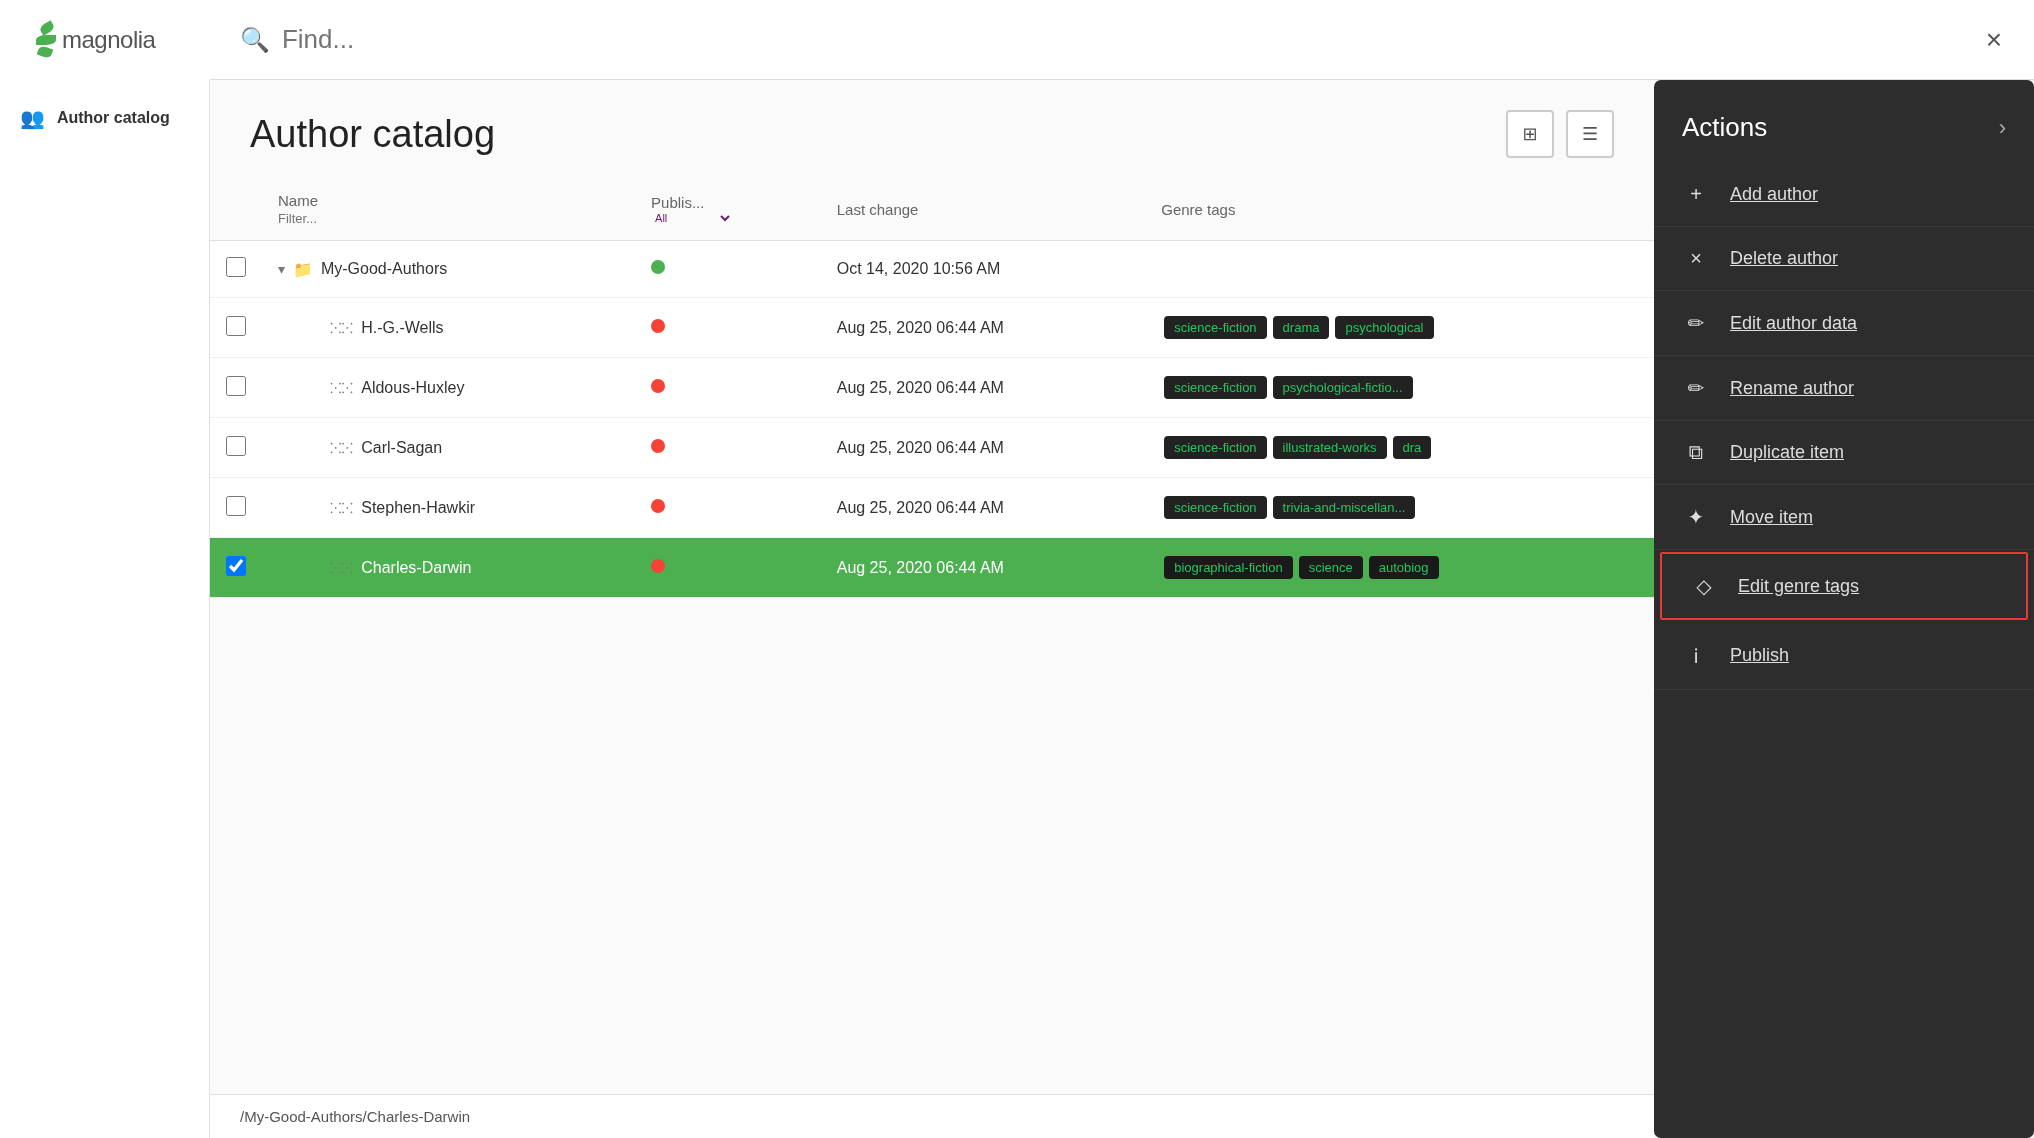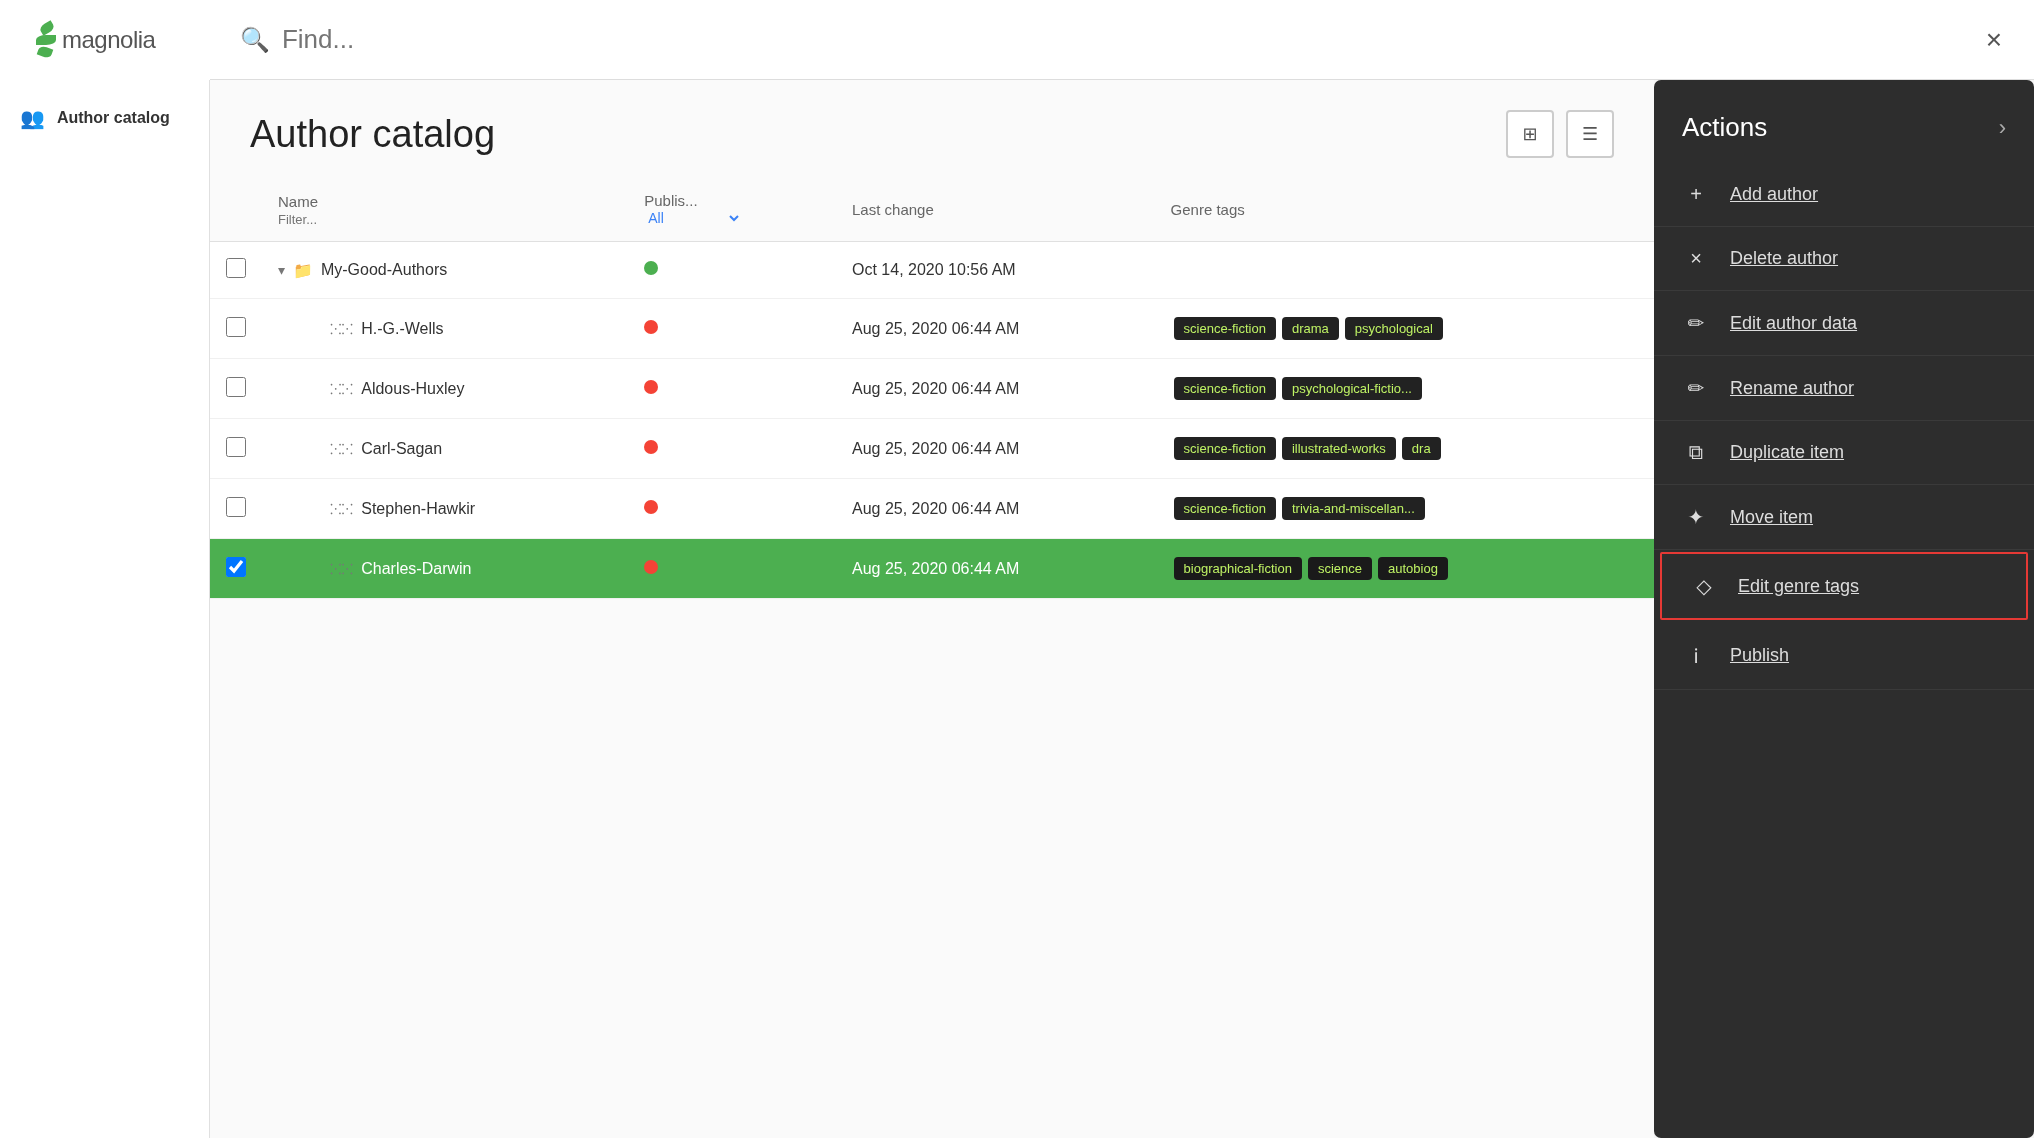--- a/index.html
+++ b/index.html
@@ -177,21 +177,21 @@
       width: 14px;
       height: 14px;
       border-radius: 50%;
       display: inline-block;
     }
     .status-dot.green { background: #4caf50; }
     .status-dot.red { background: #f44336; }
     .tag {
       display: inline-block;
       background: #222;
-      color: #bef264;
+      color: #22c55e;
       border-radius: 4px;
       padding: 4px 10px;
       font-size: 13px;
       margin: 2px 3px;
     }
     .tag.selected-row {
       background: #1a1a1a;
     }
     .expand-icon {
       margin-right: 8px;
@@ -309,22 +309,22 @@
     .publish-filter {
       display: flex;
       align-items: center;
       gap: 4px;
       font-size: 13px;
       color: #999;
     }
     .publish-select {
       border: none;
       background: transparent;
-      font-size: 14px;
-      color: #3b82f6;
+      font-size: 11px;
+      color: #701a75;
       outline: none;
       cursor: pointer;
     }
   </style>
 </head>
 <body>
 
 <div class="top-bar">
   <div class="logo-area">
     <div class="magnolia-logo">
@@ -464,20 +464,23 @@
                 </div>
               </td>
               <td><span class="status-dot red"></span></td>
               <td>Aug 25, 2020 06:44 AM</td>
               <td><span class="tag selected-row">biographical-fiction</span><span class="tag selected-row">science</span><span class="tag selected-row">autobiog</span></td>
             </tr>
           </tbody>
       </table>
     </div>
 
+    <div class="status-bar">
+      <span>/My-Good-Authors/Charles-Darwin</span>
+    </div>
   </div>
 
   <div class="actions-panel">
     <div class="actions-header">
       <span class="actions-title">Actions</span>
       <span class="actions-chevron">›</span>
     </div>
     <div id="actions-list">
     <div class="action-item">
       <span class="action-icon">+</span>

